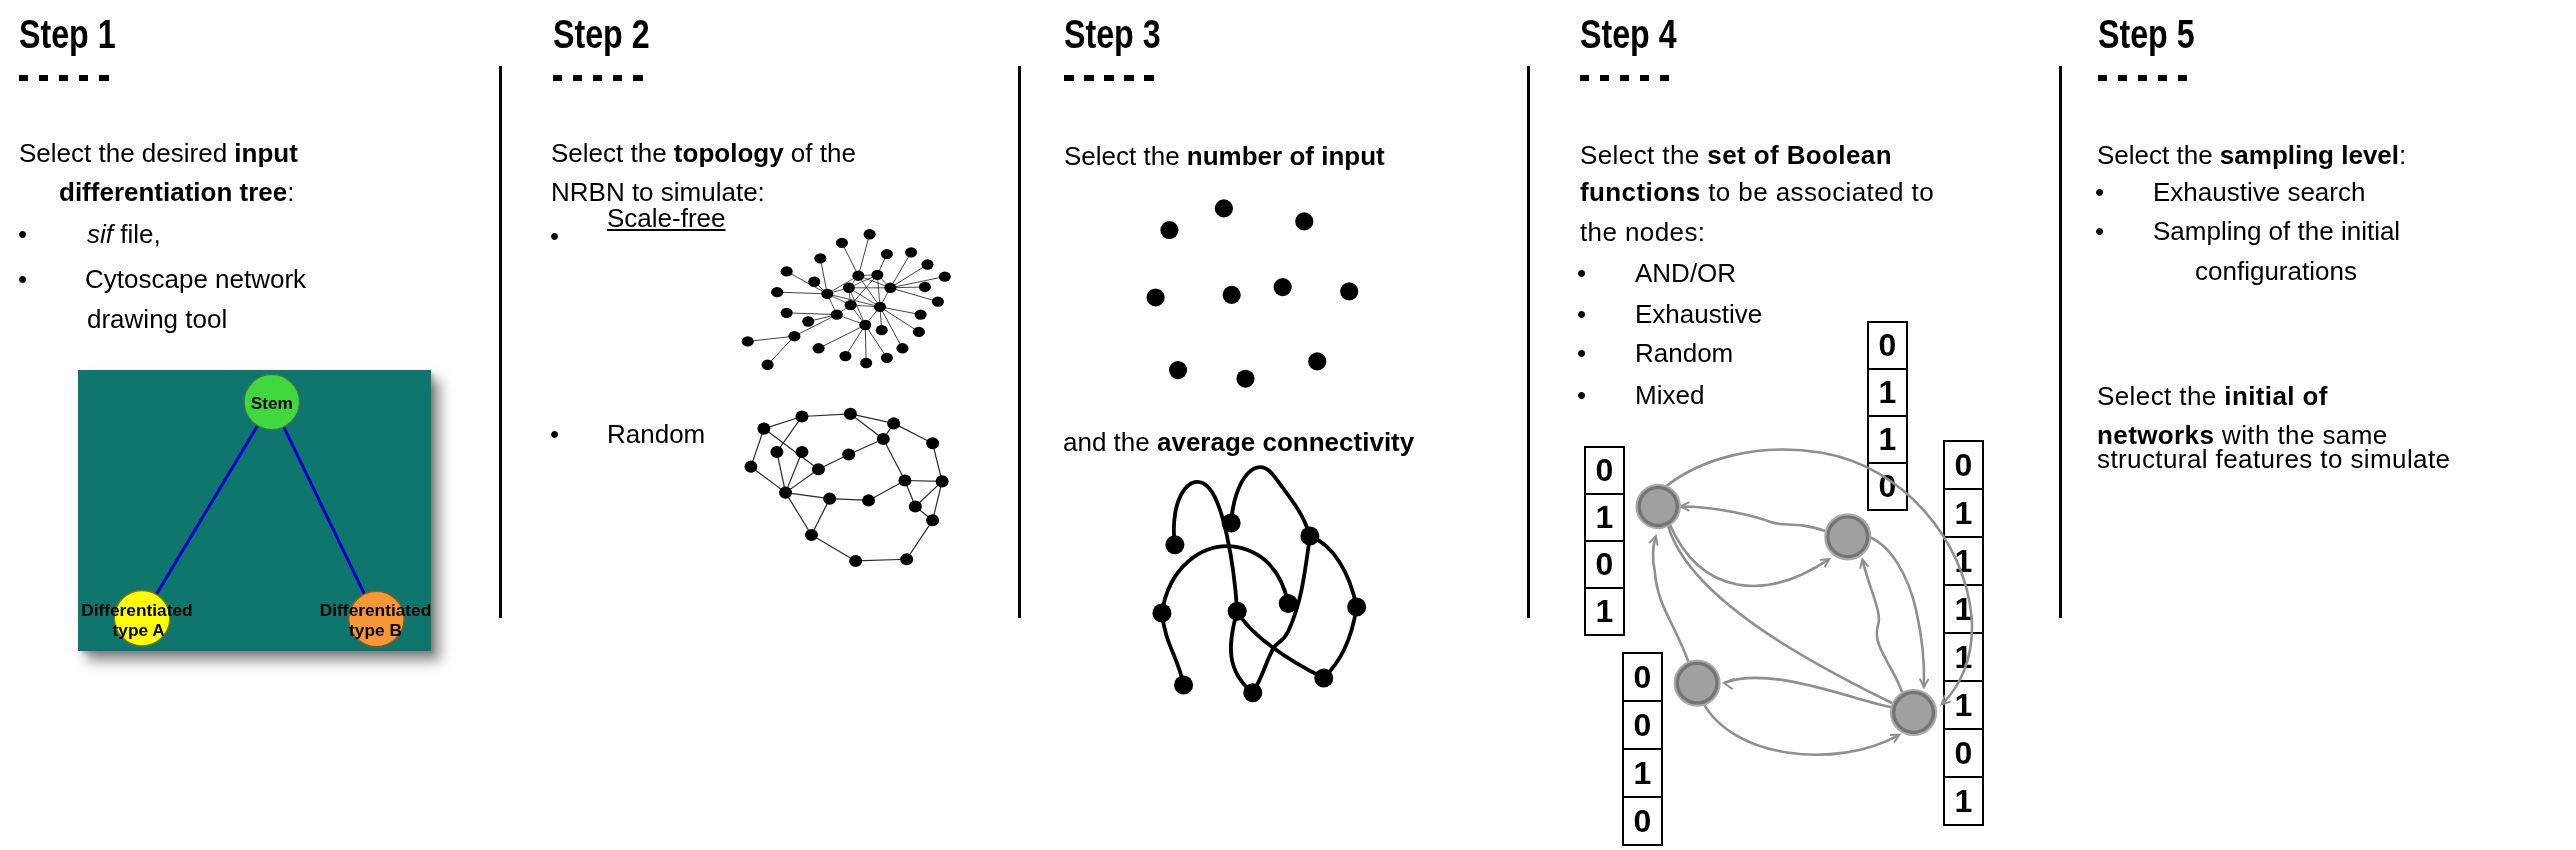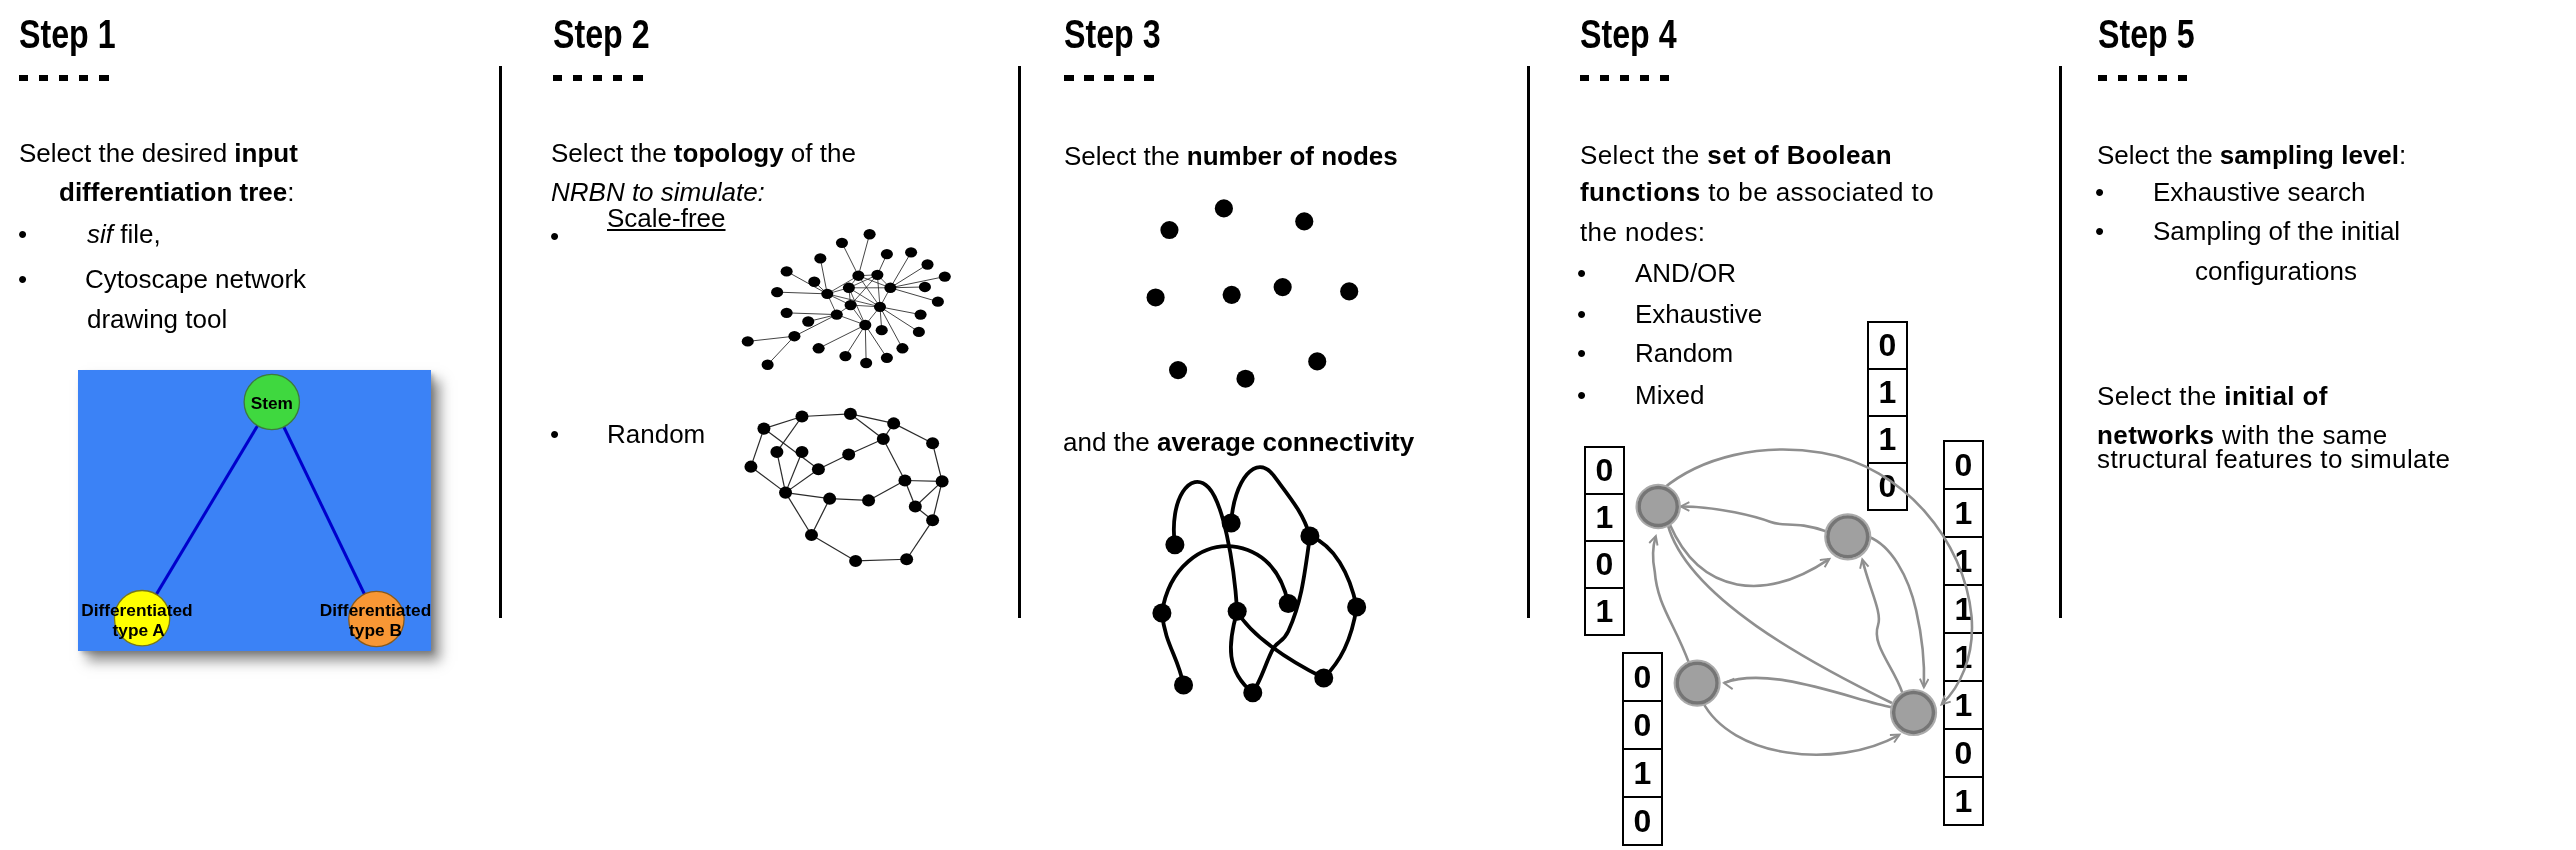--- a/index.html
+++ b/index.html
@@ -26,39 +26,39 @@
 <div class="abs h" style="left:19px;top:14.3px;">Step 1</div>
 <div class="dash" style="left:19px;top:75px;"></div>
 <div class="abs t" style="left:19px;top:134px;">Select the desired <b>input</b></div>
 <div class="abs t" style="left:19px;top:173px;margin-left:40px;"><b>differentiation tree</b>:</div>
 <div class="abs t" style="left:18px;top:215px;">•</div>
 <div class="abs t" style="left:87px;top:215px;"><i>sif</i> file,</div>
 <div class="abs t" style="left:18px;top:260px;">•</div>
 <div class="abs t" style="left:85px;top:260px;">Cytoscape network</div>
 <div class="abs t" style="left:87px;top:300px;">drawing tool</div>
 
-<div id="tree" style="position:absolute;left:78px;top:370px;width:353px;height:281px;background:#3b82f6;box-shadow:8.7px 10.4px 12px rgba(70,70,70,0.6), 2.6px 2.6px 4.3px rgba(120,120,120,0.45);">
+<div id="tree" style="position:absolute;left:78px;top:370px;width:353px;height:281px;background:#0f766e;box-shadow:8.7px 10.4px 12px rgba(70,70,70,0.6), 2.6px 2.6px 4.3px rgba(120,120,120,0.45);">
 <svg width="353" height="281" viewBox="0 0 408 325">
   <line x1="224" y1="37" x2="74" y2="287" stroke="#0000cc" stroke-width="3.5"></line>
   <line x1="224" y1="37" x2="345" y2="288" stroke="#0000cc" stroke-width="3.5"></line>
   <circle cx="224" cy="37" r="32" fill="#3fd83f" stroke="#3d7a3d" stroke-width="1.5"></circle>
   <circle cx="74" cy="287" r="32" fill="#ffff00" stroke="#77771a" stroke-width="1.5"></circle>
   <circle cx="345" cy="288" r="32" fill="#f89735" stroke="#8a5a1a" stroke-width="1.5"></circle>
   <text x="224" y="45" font-size="20" font-weight="bold" text-anchor="middle">Stem</text>
   <text x="68" y="285" font-size="20" font-weight="bold" text-anchor="middle">Differentiated</text>
   <text x="70" y="308" font-size="20" font-weight="bold" text-anchor="middle">type A</text>
   <text x="344" y="285" font-size="20" font-weight="bold" text-anchor="middle">Differentiated</text>
   <text x="344" y="308" font-size="20" font-weight="bold" text-anchor="middle">type B</text>
 </svg>
 </div>
 
 <div class="abs h" style="left:553px;top:14.3px;">Step 2</div>
 <div class="dash" style="left:553px;top:75px;"></div>
 <div class="abs t" style="left:551px;top:134px;">Select the <b>topology</b> of the</div>
-<div class="abs t" style="left:551px;top:173px;font-style:italic;">NRBN to simulate:</div>
+<div class="abs t" style="left:551px;top:173px;">NRBN to simulate:</div>
 <div class="abs t" style="left:550px;top:217px;">•</div>
 <div class="abs t" style="left:607px;top:199px;text-decoration:underline;">Scale-free</div>
 <div class="abs t" style="left:550px;top:415px;">•</div>
 <div class="abs t" style="left:607px;top:415px;">Random</div>
 
 <svg class="abs" style="left:727px;top:216px;" width="242" height="173" viewBox="840 250 280 200">
   <g stroke="#3a3a3a" stroke-width="1.1">
     <line x1="1005" y1="271" x2="992" y2="319"></line>
       <line x1="973" y1="281" x2="992" y2="319"></line>
     <line x1="948" y1="299" x2="956" y2="340"></line>
@@ -201,21 +201,21 @@
     <ellipse cx="1058" cy="585" rx="7.5" ry="7"></ellipse>
       <ellipse cx="1078" cy="601" rx="7.5" ry="7"></ellipse>
     <ellipse cx="938" cy="618" rx="7.5" ry="7"></ellipse>
       <ellipse cx="989" cy="648" rx="7.5" ry="7"></ellipse>
     <ellipse cx="1048" cy="646" rx="7.5" ry="7"></ellipse>
   </g>
 </svg>
 
 <div class="abs h" style="left:1064px;top:14.3px;">Step 3</div>
 <div class="dash" style="left:1064px;top:75px;"></div>
-<div class="abs t" style="left:1064px;top:137px;">Select the <b>number of nodes</b></div>
+<div class="abs t" style="left:1064px;top:137px;">Select the <b>number of input</b></div>
 <div class="abs t" style="left:1063px;top:423px;">and the <b>average connectivity</b></div>
 
 <svg class="abs" style="left:1134px;top:190px;" width="242" height="208" viewBox="1310 220 280 240">
   <g fill="#000">
     <circle cx="1414" cy="241" r="10.5"></circle>
       <circle cx="1351" cy="266" r="10.5"></circle>
     <circle cx="1507" cy="256" r="10.5"></circle>
       <circle cx="1335" cy="344" r="10.5"></circle>
     <circle cx="1423" cy="341" r="10.5"></circle>
       <circle cx="1482" cy="332" r="10.5"></circle>

